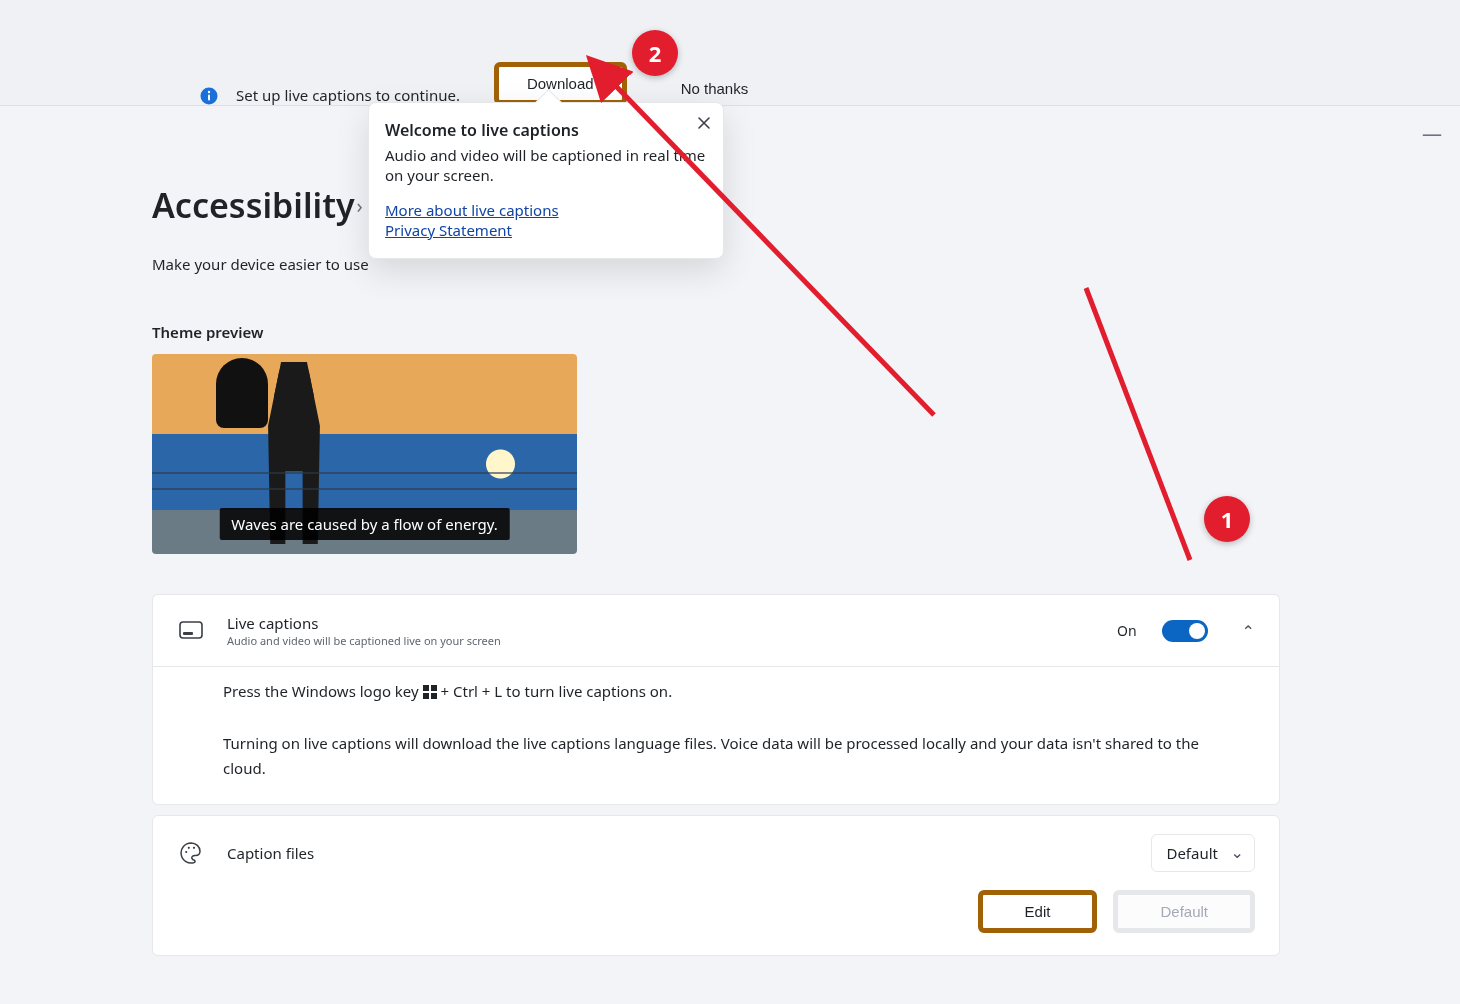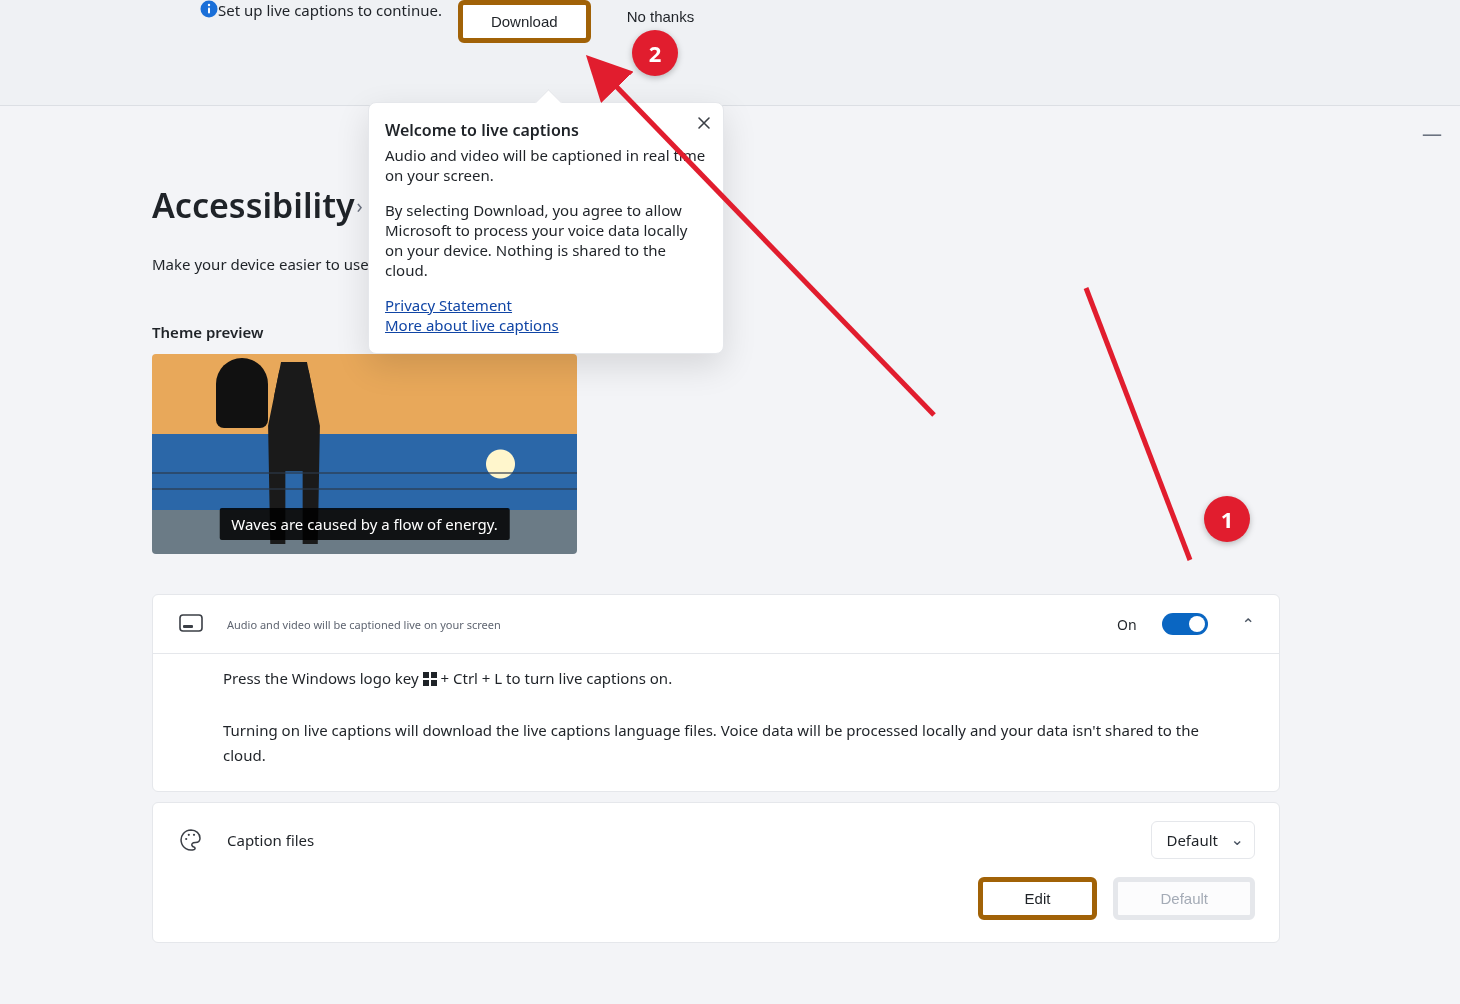--- a/index.html
+++ b/index.html
@@ -22,22 +22,22 @@
     overflow:hidden;
     position:relative;
   }
 
   
   .banner{
     position:relative;
     height:106px;
     background:#eff1f4;
     border-bottom:1px solid #dcdfe4;
-    display:flex;align-items:flex-start;
-    padding-left:200px;
+    display:flex;align-items:flex-end;
+    padding-left:200px;gap:18px;
   }
   .info-icon{width:18px;height:18px;display:inline-flex;align-items:center;justify-content:center}
   .banner-text{font-size:15px}
   .btn{
     border:5px solid #a16207;border-radius:6px;background:#fff;
     padding:8px 28px;font-size:15px;color:var(--text);cursor:pointer;
   }
   .btn.secondary{border:none;background:transparent}
   .banner .btn{margin-left:16px}
   .banner .btn+.btn{margin-left:8px}
@@ -144,20 +144,21 @@
 
   <div class="card" style="margin-top:40px;width:1128px">
     <div class="row">
       <div class="icon-box">
         <svg width="24" height="20" viewBox="0 0 24 20">
             <rect x="1" y="1" width="22" height="16" rx="3" fill="none" stroke="#3b3f46" stroke-width="1.6"></rect>
             <rect x="4" y="11" width="10" height="3" rx="1" fill="#3b3f46"></rect>
           </svg>
       </div>
       <div class="grow">
+        <div class="title">Live captions</div>
         <div class="desc">Audio and video will be captioned live on your screen</div>
       </div>
       <span class="state-label">On</span>
       <div class="toggle">
           <div class="knob"></div>
         </div>
       <span class="chev-exp">⌃</span>
     </div>
     <div class="details">
       <div>
@@ -201,23 +202,22 @@
 </div>
 
 <div class="popover">
   <span class="close">
     <svg width="14" height="14" viewBox="0 0 14 14">
         <path d="M2 2 L12 12 M12 2 L2 12" stroke="#3b3f46" stroke-width="1.6" stroke-linecap="round"></path>
       </svg>
   </span>
   <h3>Welcome to live captions</h3>
   <p>Audio and video will be captioned in real time on your screen.</p>
-  <p>By selecting Download, you agree to allow Microsoft to process your voice data locally on your device. Nothing is shared to the cloud.</p>
+  <a href="#">More about live captions</a>
   <a href="#">Privacy Statement</a>
-  <a href="#">More about live captions</a>
 </div>
 
 <svg class="arrow-svg" style="left:0;top:0" width="1460" height="1004">
   <defs>
     <marker id="ah" viewBox="0 0 12 12" refX="2" refY="6" markerWidth="9" markerHeight="9" orient="auto">
       <path d="M0 0 L12 6 L0 12 Z" fill="#e11d2e"></path>
     </marker>
   </defs>
   <line x1="1190" y1="560" x2="1086" y2="288" stroke="#e11d2e" stroke-width="5"></line>
   <line x1="934" y1="415" x2="612" y2="82" stroke="#e11d2e" stroke-width="5" marker-end="url(#ah)"></line>

